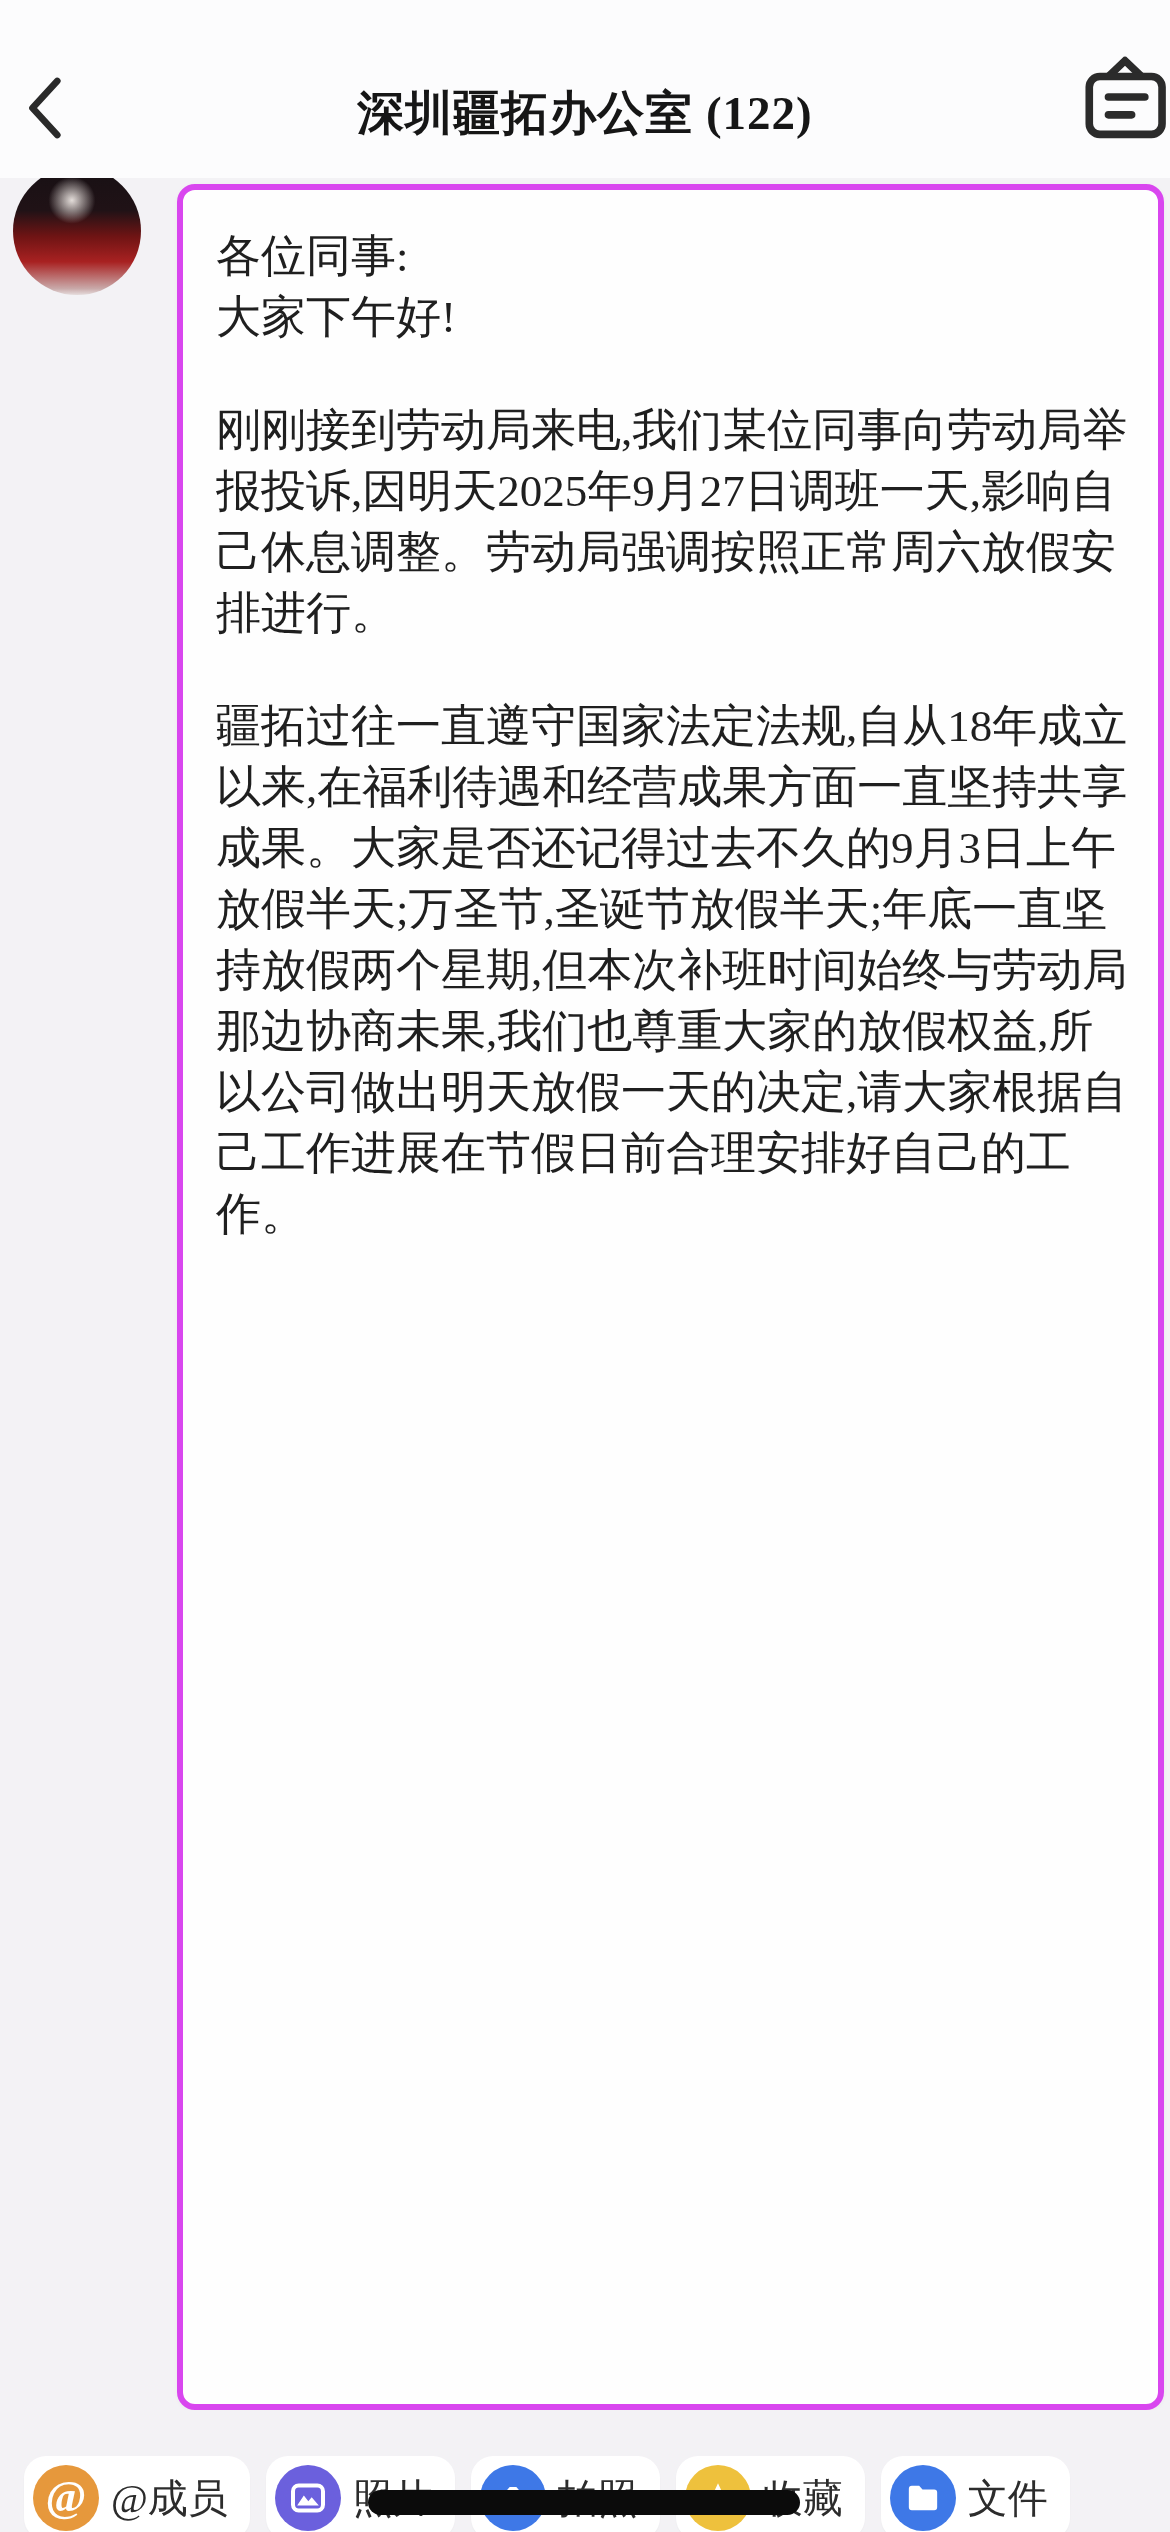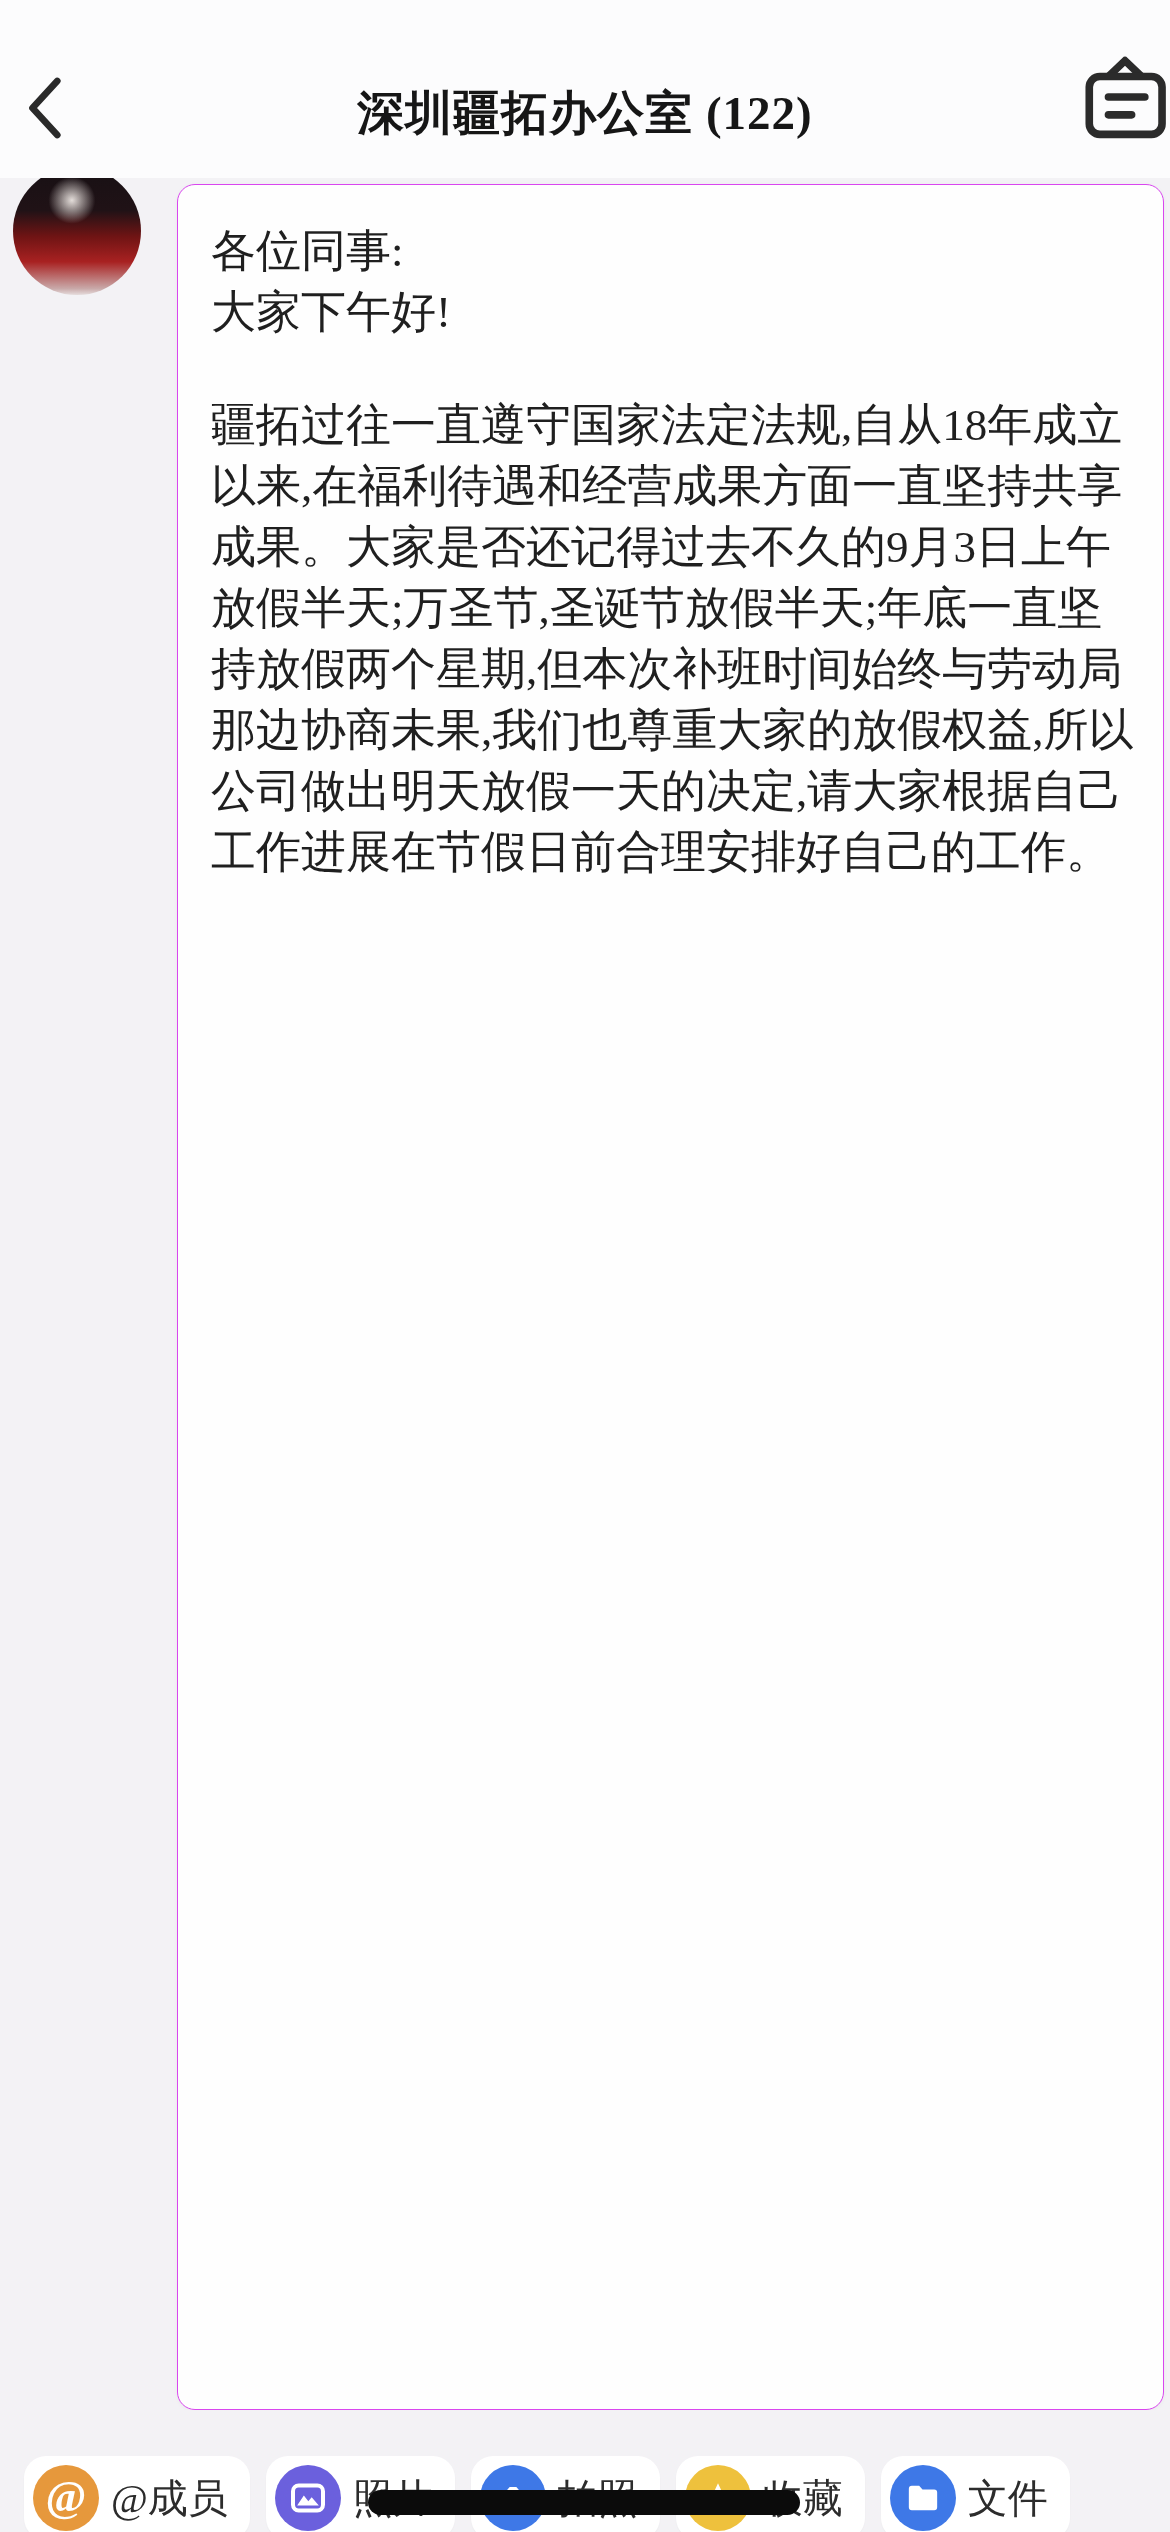--- a/index.html
+++ b/index.html
@@ -26,21 +26,21 @@
   
   .avatar{
     position:absolute;left:13px;top:167px;width:128px;height:128px;border-radius:50%;
     background:
       radial-gradient(circle at 46% 26%, rgba(238,232,228,.95) 0%, rgba(238,232,228,0) 20%),
       linear-gradient(180deg,#171014 0%,#201216 34%,#6e1414 54%,#a82121 74%,#c9a9a9 95%,#e6dddd 100%);
     cursor:pointer;
   }
   .bubble{
     position:absolute;left:177px;top:184px;width:987px;height:2226px;
-    background:#fefefe;border:1px solid #d946ef;border-radius:18px;
+    background:#fefefe;border:6px solid #d946ef;border-radius:18px;
     box-shadow:0 1px 4px rgba(0,0,0,.04);
     box-sizing:border-box;padding:36px 28px 36px 33px;
     overflow:hidden;
   }
   .bubble p{
     margin:0 0 52px 0;
     font-size:45px;line-height:61px;color:#1f1f1f;
     white-space:pre-line;
     word-break:break-all;
   }
@@ -91,20 +91,21 @@
       <line x1="8" y1="14.2" x2="19" y2="14.2" stroke="#2b2b2b" stroke-width="2.3" stroke-linecap="round"></line>
       <line x1="8" y1="19.6" x2="15" y2="19.6" stroke="#2b2b2b" stroke-width="2.3" stroke-linecap="round"></line>
     </svg>
   </div>
 
   <div class="avatar"></div>
 
   <div class="bubble">
     <p>各位同事:
 大家下午好!</p>
+    <p>刚刚接到劳动局来电,我们某位同事向劳动局举报投诉,因明天2025年9月27日调班一天,影响自己休息调整。劳动局强调按照正常周六放假安排进行。</p>
     <p>疆拓过往一直遵守国家法定法规,自从18年成立以来,在福利待遇和经营成果方面一直坚持共享成果。大家是否还记得过去不久的9月3日上午放假半天;万圣节,圣诞节放假半天;年底一直坚持放假两个星期,但本次补班时间始终与劳动局那边协商未果,我们也尊重大家的放假权益,所以公司做出明天放假一天的决定,请大家根据自己工作进展在节假日前合理安排好自己的工作。</p>
   </div>
 
   <div class="toolbar">
     <div class="chips">
 
       <div class="chip">
         <span class="ci orange">
           <span class="at">@</span>
         </span>

